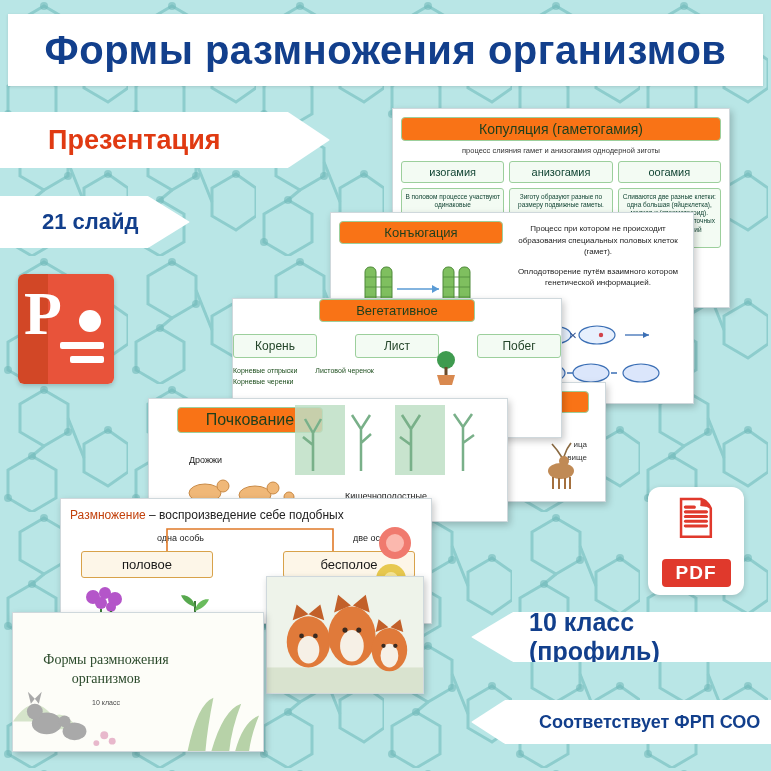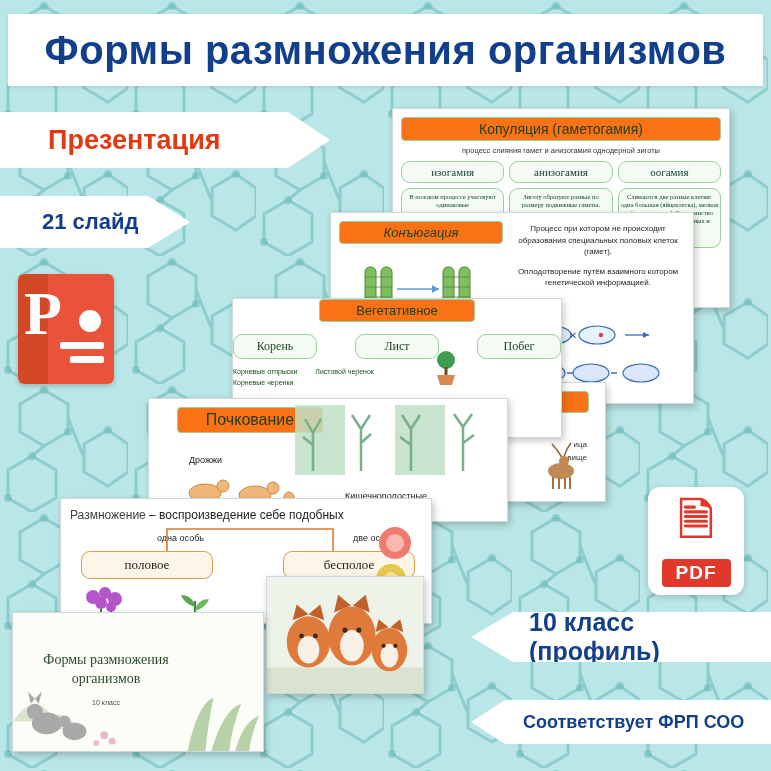--- a/index.html
+++ b/index.html
@@ -98,21 +98,21 @@
     font-size: 25px;
     font-weight: bold;
     color: #123f8c;
   }
   .ribbon-fgos {
     right: 0;
     top: 700px;
     width: 300px;
     height: 44px;
     clip-path: polygon(34px 0, 300px 0, 300px 44px, 34px 44px, 0 22px);
-    padding-left: 52px;
+    padding-left: 68px;
     box-sizing: border-box;
   }
   .ribbon-fgos .label {
     font-size: 18px;
     font-weight: bold;
     color: #123f8c;
   }
 
   
   .ppt-icon {
@@ -220,27 +220,26 @@
     background: #f97316;
     border-radius: 4px;
     text-align: center;
     font-size: 13px;
     color: #1d3f1d;
     padding: 3px 6px;
   }
   .cell {
     border: 1px solid #9ccf9c;
     background: #f3fbf3;
-    border-radius: 9px;
+    border-radius: 3px;
     text-align: center;
     font-size: 8px;
     color: #24452a;
     padding: 3px;
     box-sizing: border-box;
-    font-family: Liberation Serif, serif;
   }
 
   
   .s-kopul { left: 392px; top: 108px; width: 338px; height: 200px; padding: 8px; }
   .s-kopul .hdr { font-size: 14px; }
   .s-kopul .sub {
     text-align: center;
     font-size: 7.5px;
     color: #333;
     margin: 5px 0 6px;
@@ -248,21 +247,21 @@
   .s-kopul .row {
     display: flex;
     gap: 5px;
   }
   .s-kopul .row .cell { flex: 1; font-size: 11px; color: #143; padding: 4px 2px; }
   .s-kopul .row2 { margin-top: 5px; }
   .s-kopul .row2 .cell { font-size: 6.5px; line-height: 1.25; text-align: center; height: 60px; }
 
   
   .s-konyug { left: 330px; top: 212px; width: 364px; height: 192px; padding: 8px; }
-  .s-konyug .hdr { width: 150px; font-size: 13px; font-style: italic; }
+  .s-konyug .hdr { width: 150px; font-size: 13px; }
   .s-konyug .right-text {
     position: absolute;
     left: 180px;
     top: 10px;
     width: 174px;
     font-size: 8px;
     color: #222;
     line-height: 1.45;
     text-align: center;
   }
@@ -296,21 +295,21 @@
 
   
   .s-pochk { left: 148px; top: 398px; width: 360px; height: 124px; padding: 8px; }
   .s-pochk .hdr { width: 132px; font-size: 16px; margin-left: 20px; }
   .s-pochk .cap1 { position: absolute; left: 40px; top: 56px; font-size: 9px; color: #222; }
   .s-pochk .cap2 { position: absolute; left: 196px; top: 92px; font-size: 9px; color: #222; }
 
   
   .s-razmn { left: 60px; top: 498px; width: 372px; height: 126px; padding: 9px; }
   .s-razmn .head { font-size: 12px; color: #222; }
-  .s-razmn .head .accent { color: #404040; }
+  .s-razmn .head .accent { color: #c2410c; }
   .s-razmn .lbl-left { position: absolute; left: 96px; top: 34px; font-size: 9px; color: #222; }
   .s-razmn .lbl-right { position: absolute; left: 292px; top: 34px; font-size: 9px; color: #222; }
   .s-razmn .boxes { position: absolute; left: 20px; top: 52px; width: 334px; display: flex; justify-content: space-between; }
   .s-razmn .boxes .cell {
     width: 132px;
     border: 1px solid #d8a24a;
     background: #fdf6e8;
     font-size: 13px;
     color: #1a1a1a;
     padding: 5px 0;

